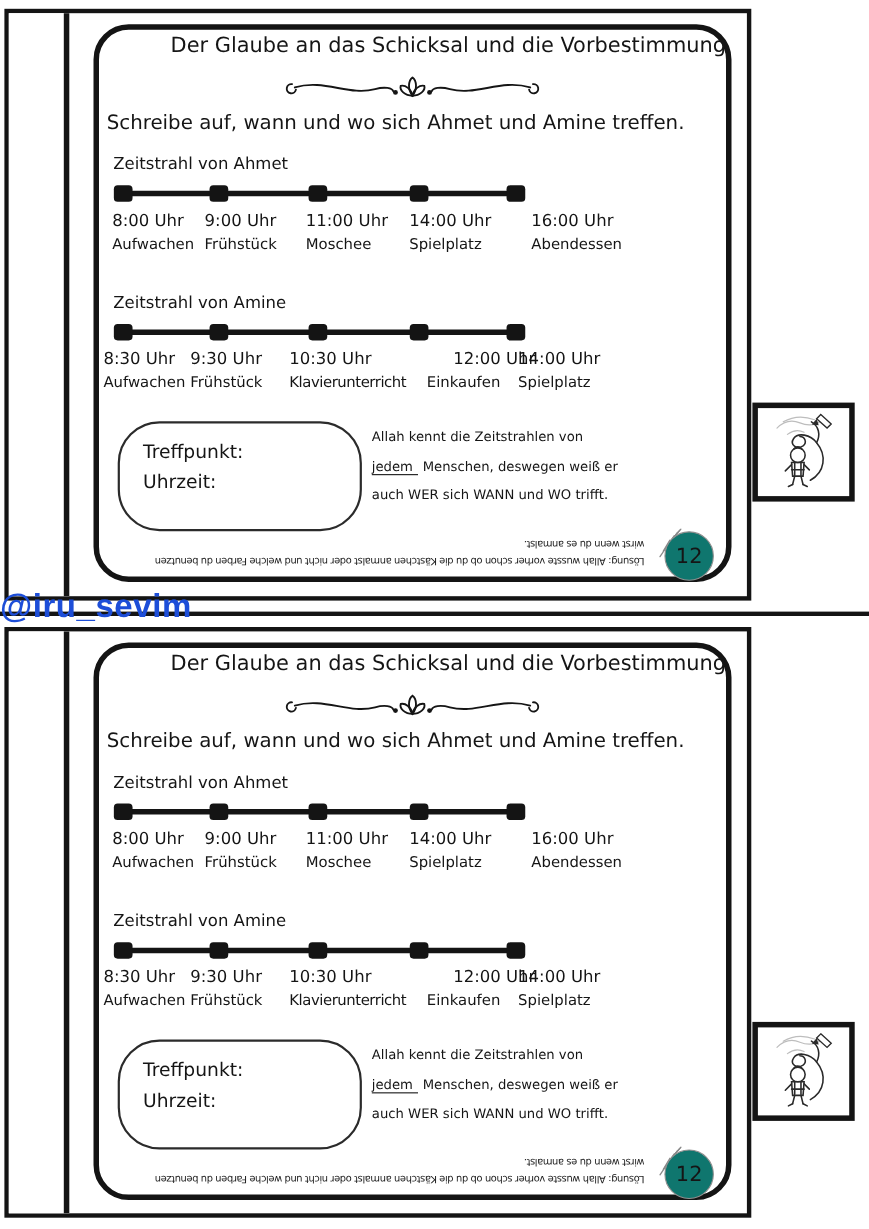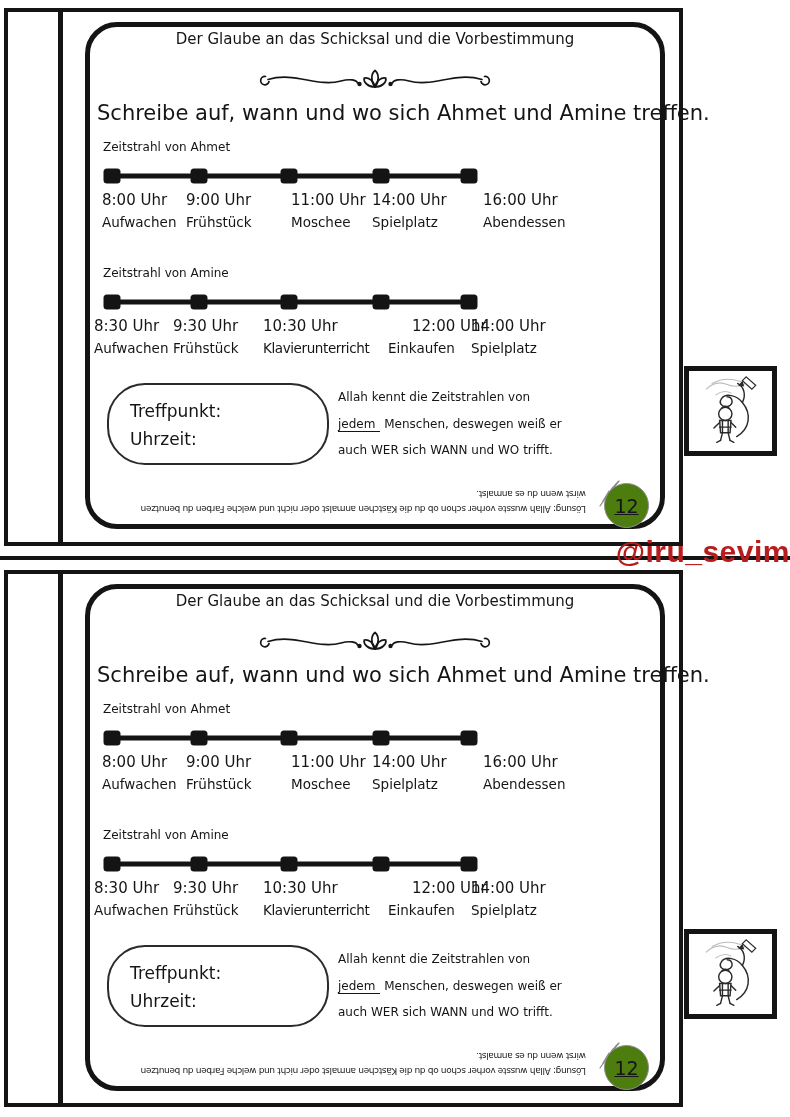--- a/index.html
+++ b/index.html
@@ -16,65 +16,65 @@
   #panel-bottom{top:570px;height:537px}
   .left-strip{
     position:absolute;left:0;top:0;bottom:0;width:50px;
     border-right:5px solid #141414;background:#fff;
   }
   
   .card{
     position:absolute;left:77px;top:10px;width:580px;height:507px;
     border:5px solid #141414;border-radius:32px;box-sizing:border-box;background:#fff;
   }
-  .card-title{position:absolute;top:3px;left:0;right:0;text-align:center;font-size:15px;white-space:nowrap}
+  .card-title{position:absolute;top:3px;left:0;right:0;text-align:right;font-size:19px;white-space:nowrap}
   .ornament{position:absolute;top:40px;left:50%;transform:translateX(-50%);width:240px;height:28px}
-  .instruction{position:absolute;top:74px;left:7px;font-size:21px;white-space:nowrap}
-  .tl-label{position:absolute;left:13px;font-size:12px;white-space:nowrap}
+  .instruction{position:absolute;top:74px;left:7px;font-size:18px;white-space:nowrap}
+  .tl-label{position:absolute;left:13px;font-size:15px;white-space:nowrap}
   .tl-label-1{top:113px}
   .tl-label-2{top:239px}
   .tl-svg{position:absolute;left:12px;width:382px;height:20px}
   .tl-svg-1{top:139px}
   .tl-svg-2{top:265px}
   .ev{position:absolute;white-space:nowrap}
   .row1{top:164px}
   .row2{top:290px}
   .ev-time{font-size:15px}
   .ev-act{font-size:13.5px;margin-top:5px}
-  .t1-c1{left:12px}.t1-c2{left:96px}.t1-c3{left:201px}.t1-c4{left:282px}.t1-c5{left:393px}
+  .t1-c1{left:12px}.t1-c2{left:96px}.t1-c3{left:188px}.t1-c4{left:282px}.t1-c5{left:393px}
   .t2-c1{left:4px}.t2-c2{left:83px}.t2-c3{left:173px}.t2-c4{left:298px}.t2-c5{left:381px}
   .shift .ev-time{margin-left:24px}
   .tight{letter-spacing:-0.4px}
   
   .answer-box{
-    position:absolute;left:17px;top:356px;width:222px;height:82px;
+    position:absolute;left:17px;top:356px;width:222px;height:100px;
     border:2px solid #2b2b2b;border-radius:38px;box-sizing:border-box;
     padding:12px 0 0 21px;font-size:17px;line-height:28px;background:#fff;
   }
   .note{position:absolute;left:248px;top:357px;font-size:12px;line-height:26.5px;white-space:nowrap}
   .note .ul{border-bottom:1.4px solid #151515;padding-right:5px}
   
   .solution{
     position:absolute;left:-6px;top:459px;width:502px;
     transform:rotate(180deg);font-size:9px;line-height:15px;
     letter-spacing:-0.35px;color:#1c1c1c;
   }
   .sol-line{white-space:nowrap}
   .feather{position:absolute;left:506px;top:451px;width:26px;height:30px}
   .page-circle{
     position:absolute;left:514px;top:456px;width:45px;height:45px;
     border:1.4px solid #8f8f8f;border-radius:50%;box-sizing:border-box;
-    display:flex;align-items:center;justify-content:center;font-size:19px;background:#4d7c0f;text-decoration:underline;
+    display:flex;align-items:center;justify-content:center;font-size:19px;background:#0f766e;
   }
   
   .hr-line{position:absolute;left:0;top:556px;width:790px;height:4px;background:#141414;z-index:2}
   .watermark{
-    position:absolute;left:0;top:535px;width:100%;text-align:right;z-index:4;
+    position:absolute;left:0;top:535px;width:100%;text-align:left;z-index:4;
     font-family:"Liberation Sans",sans-serif;font-weight:bold;font-size:30px;
-    letter-spacing:0.5px;color:#b91c1c;
+    letter-spacing:0.5px;color:#1d4ed8;
   }
   
   .side-box{
     position:absolute;left:684px;width:93px;height:90px;border:5px solid #141414;
     box-sizing:border-box;background:#fff;display:flex;align-items:center;justify-content:center;z-index:3;
   }
   #side-top{top:366px}
   #side-bottom{top:929px}
   .doodle{width:78px;height:74px}
 </style>

